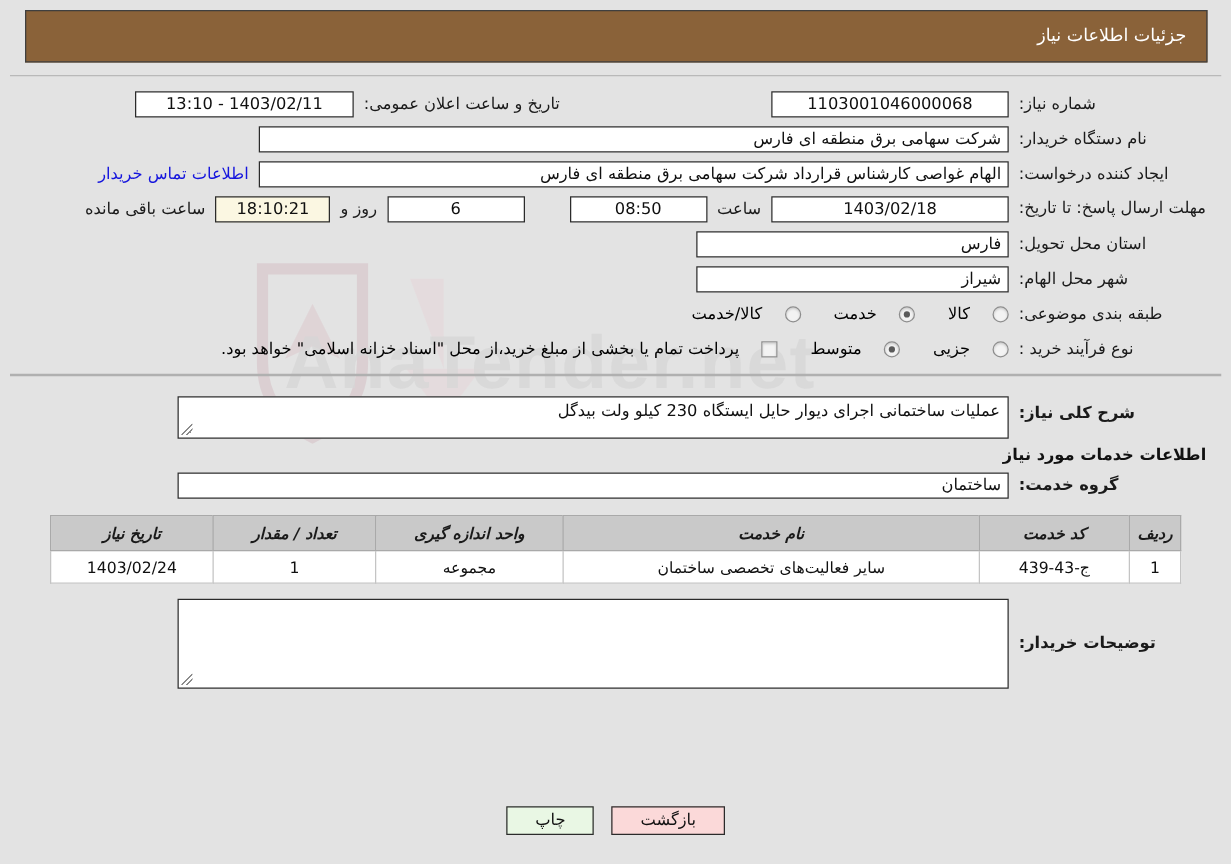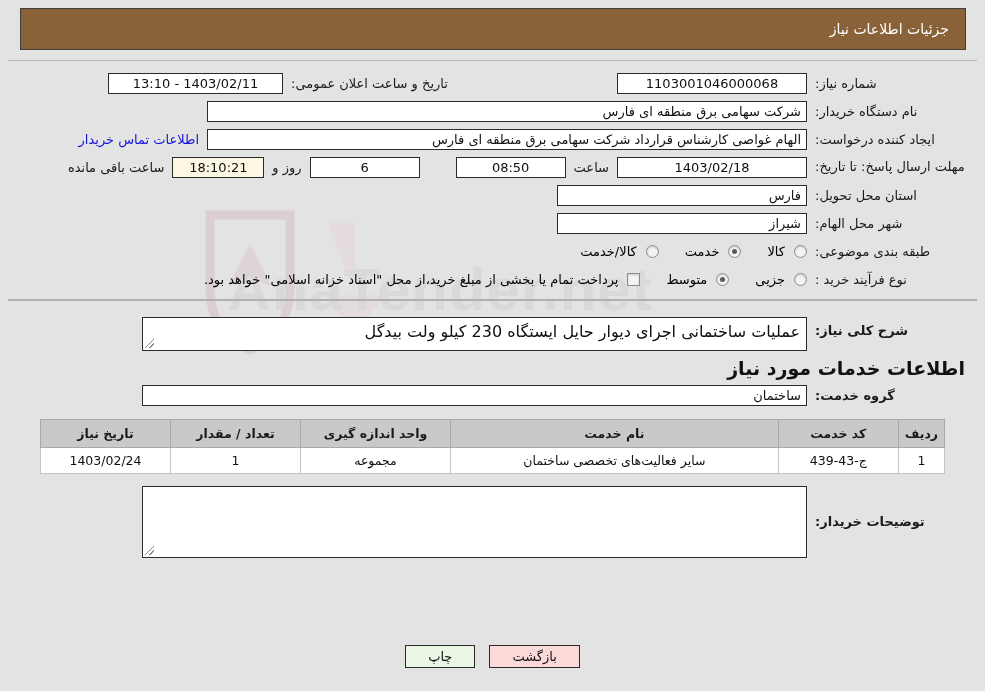--- a/index.html
+++ b/index.html
@@ -89,21 +89,21 @@
   .link {
     color: #1414dd;
     font-size: 13px;
     text-decoration: none;
     white-space: nowrap;
     cursor: pointer;
   }
   .radio-wrap {
     display: inline-flex;
     align-items: center;
-    gap: 9px;
+    gap: 18px;
     margin-left: 18px;
     font-size: 13px;
   }
   .radio {
     width: 13px; height: 13px;
     border-radius: 50%;
     border: 1px solid #8d8d8d;
     background: #f3f3f3;
     position: relative;
     flex: 0 0 auto;
@@ -121,37 +121,37 @@
     width: 13px; height: 13px;
     border: 1px solid #8d8d8d;
     background: #f3f3f3;
     flex: 0 0 auto;
     box-shadow: inset 0 1px 2px rgba(0,0,0,.18);
   }
   
   .ta {
     background: #ffffff;
     border: 1px solid #2b2b2b;
-    font-size: 16px;
+    font-size: 13px;
     color: #101010;
     padding: 4px 6px;
     position: relative;
     overflow: hidden;
   }
   .ta::after {
     content: "";
     position: absolute;
     left: 2px; bottom: 2px;
     width: 9px; height: 9px;
     background:
       linear-gradient(135deg, transparent 45%, #8b8b8b 45%, #8b8b8b 55%, transparent 55%),
       linear-gradient(135deg, transparent 70%, #8b8b8b 70%, #8b8b8b 80%, transparent 80%);
   }
   .heading {
-    font-size: 19px;
+    font-size: 13px;
     font-weight: bold;
     color: #111;
     padding: 6px 12px 2px 0;
     text-align: right;
   }
   
   table.grid {
     border-collapse: collapse;
     width: 905px;
     margin: 0 auto;
@@ -160,20 +160,21 @@
   }
   table.grid th {
     background: #c9c9c9;
     border: 1px solid #a9a9a9;
     color: #1a1a1a;
     font-weight: bold;
     height: 28px;
     padding: 2px 6px;
     text-align: center;
     white-space: nowrap;
+    font-style: italic;
   }
   table.grid td {
     background: #ffffff;
     border: 1px solid #c4c4c4;
     height: 26px;
     padding: 2px 6px;
     text-align: center;
     color: #101010;
   }
   

